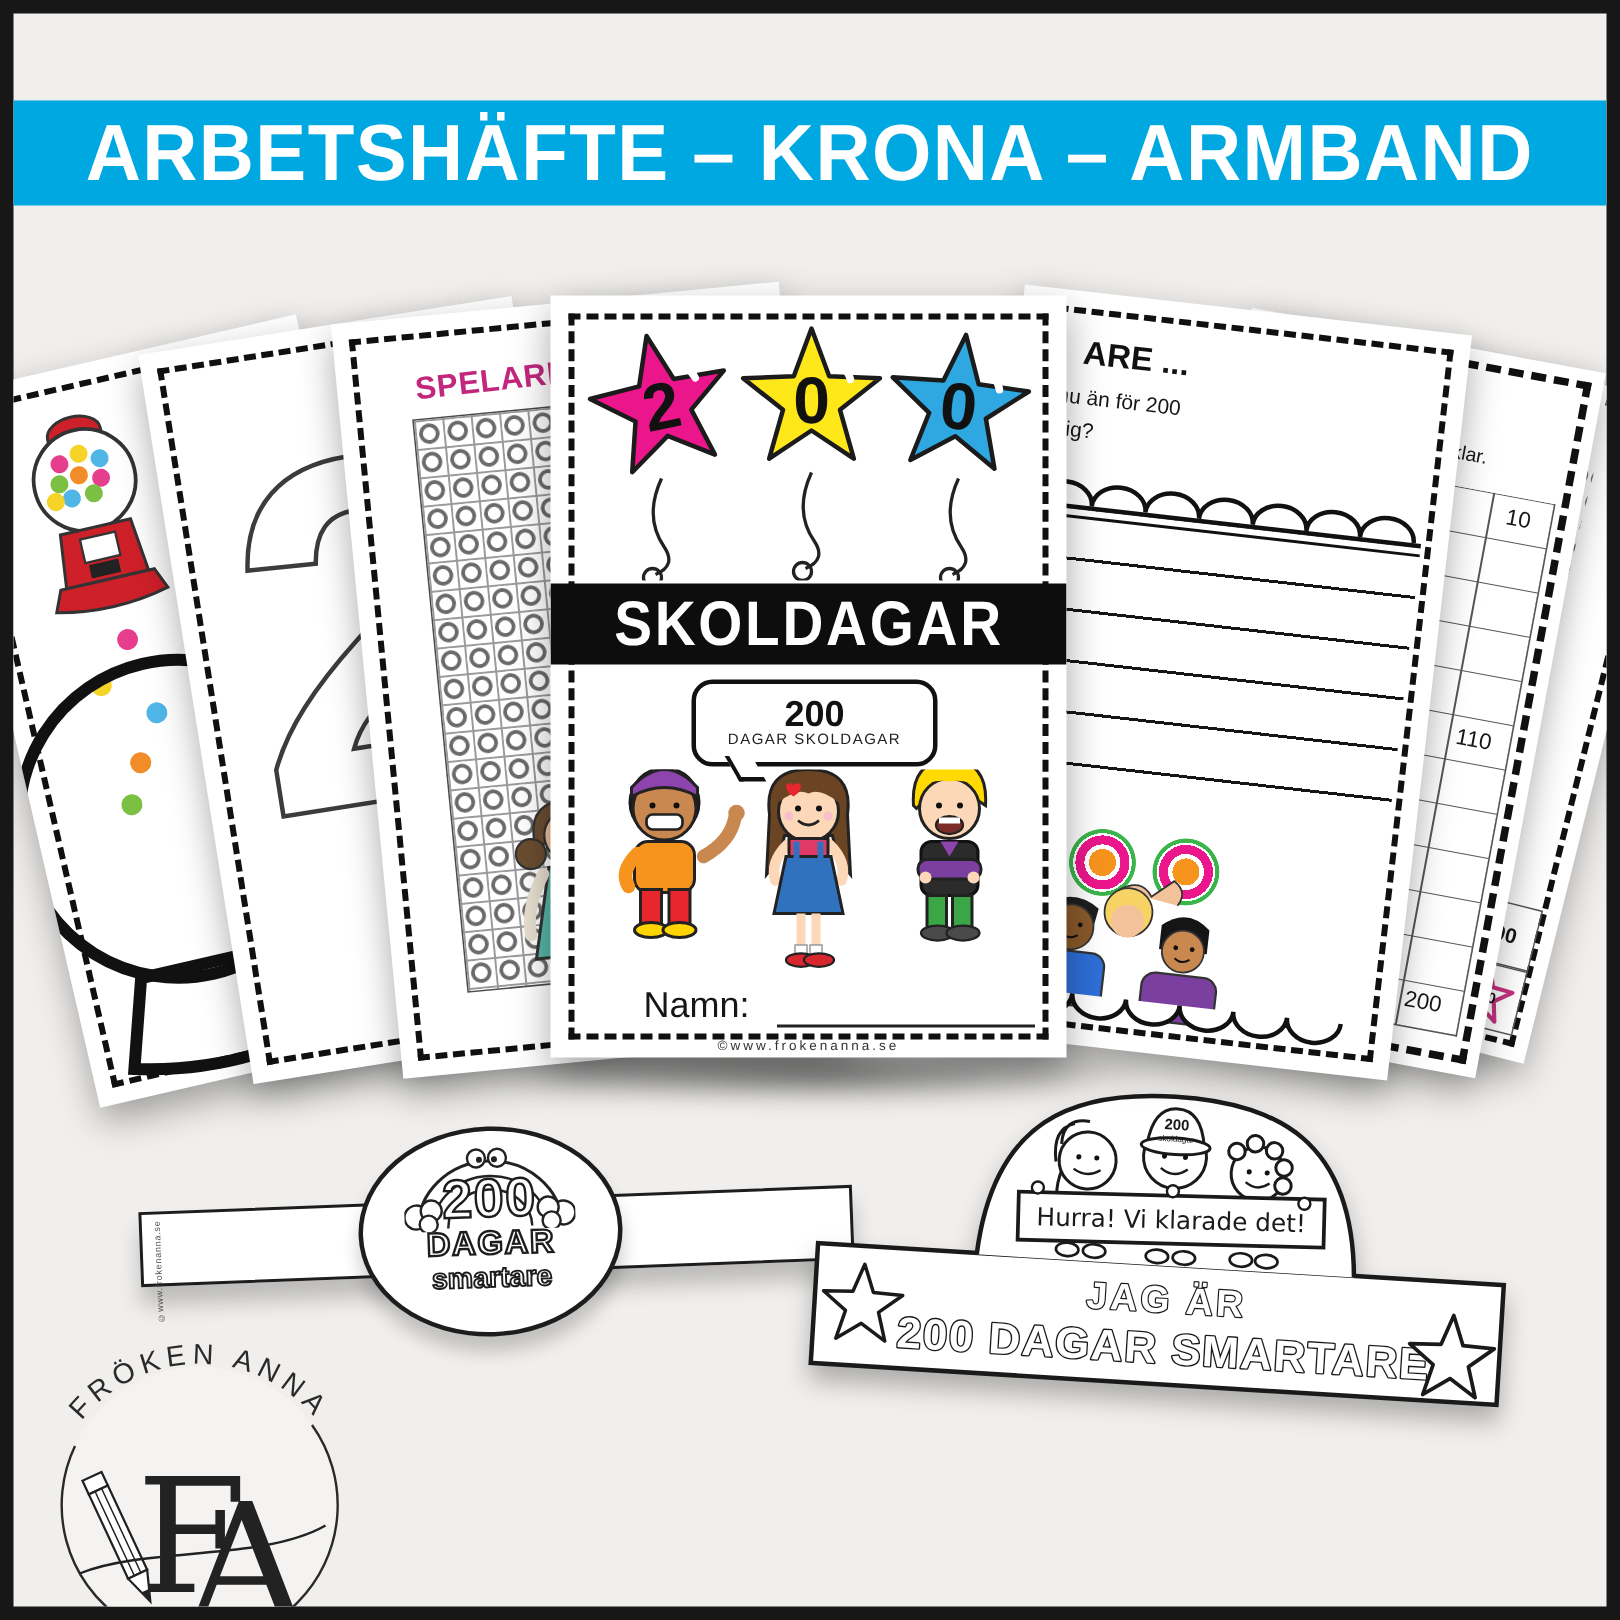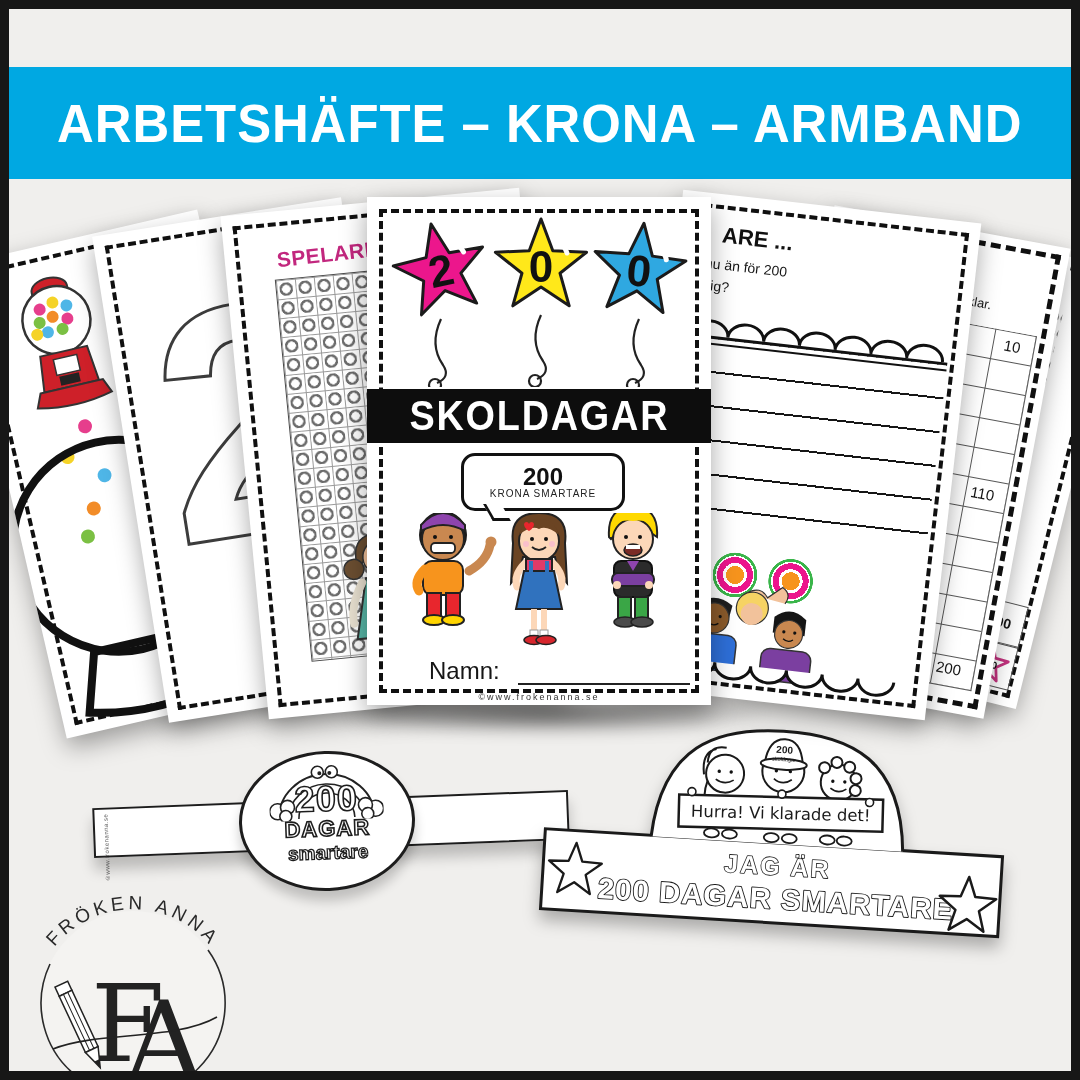--- a/index.html
+++ b/index.html
@@ -2,21 +2,21 @@
 <html><head>
 <meta charset="utf-8">
 <style>
   html,body{margin:0;padding:0;background:#d8d8d8;}
   #stage{position:relative;width:1080px;height:1080px;box-sizing:border-box;
          background:#f0efed;border:9px solid #171717;overflow:hidden;
          font-family:"Liberation Sans",sans-serif;}
   .abs{position:absolute;}
 
   
-  .banner{position:absolute;left:0;right:0;top:58px;height:112px;background:#00A8E2;
+  .banner{position:absolute;left:0;right:0;top:58px;height:70px;background:#00A8E2;
           display:flex;align-items:center;justify-content:center;}
   .banner span{color:#fff;font-weight:800;font-size:53px;letter-spacing:1px;
                transform:scaleX(.96);white-space:nowrap;}
 
   
   .page{position:absolute;background:#fff;box-shadow:0 10px 24px rgba(0,0,0,.35);overflow:hidden;}
   .dash{position:absolute;inset:11px;border:4px dashed #101010;pointer-events:none;}
   .fan-shadow{position:absolute;left:315px;top:686px;width:450px;height:40px;
               background:radial-gradient(ellipse at 50% 50%,rgba(0,0,0,.5),rgba(0,0,0,0) 70%);
               filter:blur(7px);z-index:1;}
@@ -271,21 +271,21 @@
         <text x="0" y="15" text-anchor="middle" font-size="44" font-weight="800" fill="#111" font-family="Liberation Sans, sans-serif">0</text>
       </g>
     </svg>
 
     <div class="cover-banner">
       <span>SKOLDAGAR</span>
     </div>
 
     <div class="bubble">
       <div class="num">200</div>
-      <div class="cap">KRONA SMARTARE</div>
+      <div class="cap">DAGAR SKOLDAGAR</div>
     </div>
 
     <svg class="abs" style="left:16px;top:316px;" width="312" height="140" viewBox="0 0 308 140">
       <g transform="translate(58,6)">
         <path d="M26,52 Q44,42 47,26" stroke="#C98850" stroke-width="9" fill="none" stroke-linecap="round"></path>
         <circle cx="48" cy="23" r="5.5" fill="#C98850"></circle>
         <rect x="-20" y="42" width="40" height="34" rx="9" fill="#F7941D" stroke="#222" stroke-width="2"></rect>
         <path d="M-18,50 Q-30,62 -24,72" stroke="#F7941D" stroke-width="9" fill="none" stroke-linecap="round"></path>
         <rect x="-16" y="74" width="14" height="24" fill="#E8262D" stroke="#222" stroke-width="2"></rect>
         <rect x="3" y="74" width="14" height="24" fill="#E8262D" stroke="#222" stroke-width="2"></rect>

